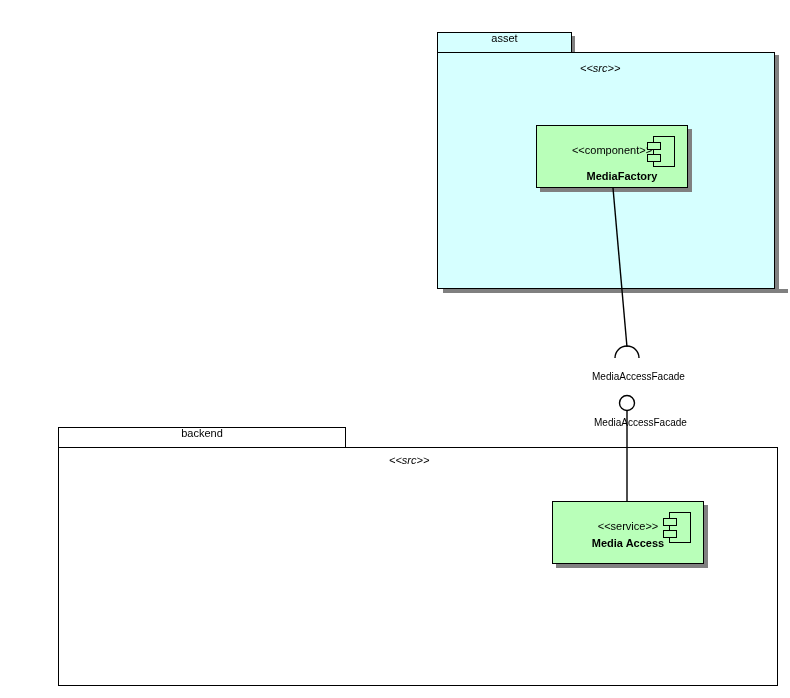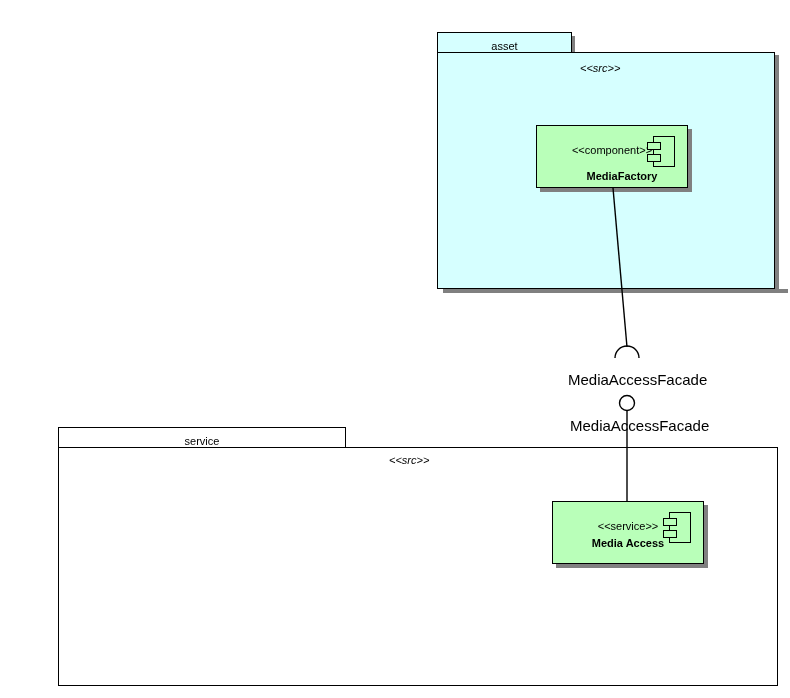--- a/index.html
+++ b/index.html
@@ -20,21 +20,21 @@
     overflow: hidden;
   }
 
   
   .pkg { position: absolute; }
   .pkg-tab {
     position: absolute;
     box-sizing: border-box;
     border: 1px solid #000000;
     display: flex;
-    align-items: flex-end;
+    align-items: flex-start;
     justify-content: center;
   }
   .pkg-tab-label {
     font-size: 11px;
     color: #000000;
     line-height: 1;
     white-space: nowrap;
   }
   .pkg-body {
     position: absolute;
@@ -95,24 +95,25 @@
   #wires {
     position: absolute;
     left: 0;
     top: 0;
     width: 790px;
     height: 698px;
     pointer-events: none;
   }
   .iface-label {
     position: absolute;
-    font-size: 15px;
+    font-size: 10px;
     color: #000000;
     white-space: nowrap;
     line-height: 1;
+    margin-left: 24px;
   }
 </style>
 </head>
 <body>
 
 <div id="canvas">
 
   <div class="pkg">
 
     <div class="pkg-shadow" style="left:571px; top:36px; width:4px; height:20px;"></div>
@@ -137,21 +138,21 @@
       <svg class="comp-icon" style="left:108px; top:7px;" width="34" height="38" viewBox="0 0 34 38">
         <rect x="8.5" y="3.5" width="21" height="30" fill="#b9ffb9" stroke="#000000" stroke-width="1"></rect>
         <rect x="2.5" y="9.5" width="13" height="7" fill="#b9ffb9" stroke="#000000" stroke-width="1"></rect>
         <rect x="2.5" y="21.5" width="13" height="7" fill="#b9ffb9" stroke="#000000" stroke-width="1"></rect>
       </svg>
     </div>
   </div>
 
   <div class="pkg">
     <div class="pkg-tab" style="left:58px; top:427px; width:288px; height:21px; background:#ffffff;">
-      <span class="pkg-tab-label">service</span>
+      <span class="pkg-tab-label">backend</span>
     </div>
     <div class="pkg-body" style="left:58px; top:447px; width:720px; height:239px; background:#ffffff;"></div>
     <span class="pkg-stereotype" style="left:389px; top:455px;">&lt;&lt;src&gt;&gt;</span>
   </div>
 
   <div class="comp">
     <div class="comp-shadow" style="left:556px; top:505px; width:152px; height:63px;"></div>
     <div class="comp-box" style="left:552px; top:501px; width:152px; height:63px;text-decoration:underline;">
       <span class="comp-stereotype" style="top:19px;">&lt;&lt;service&gt;&gt;</span>
       <span class="comp-name" style="top:36px;">Media Access</span>

